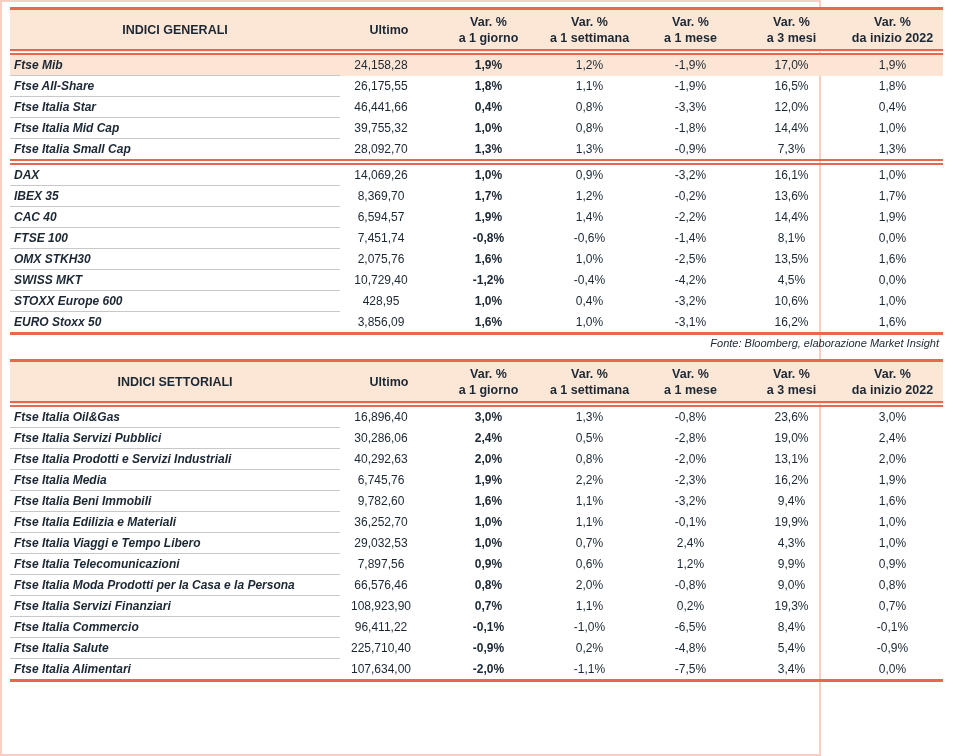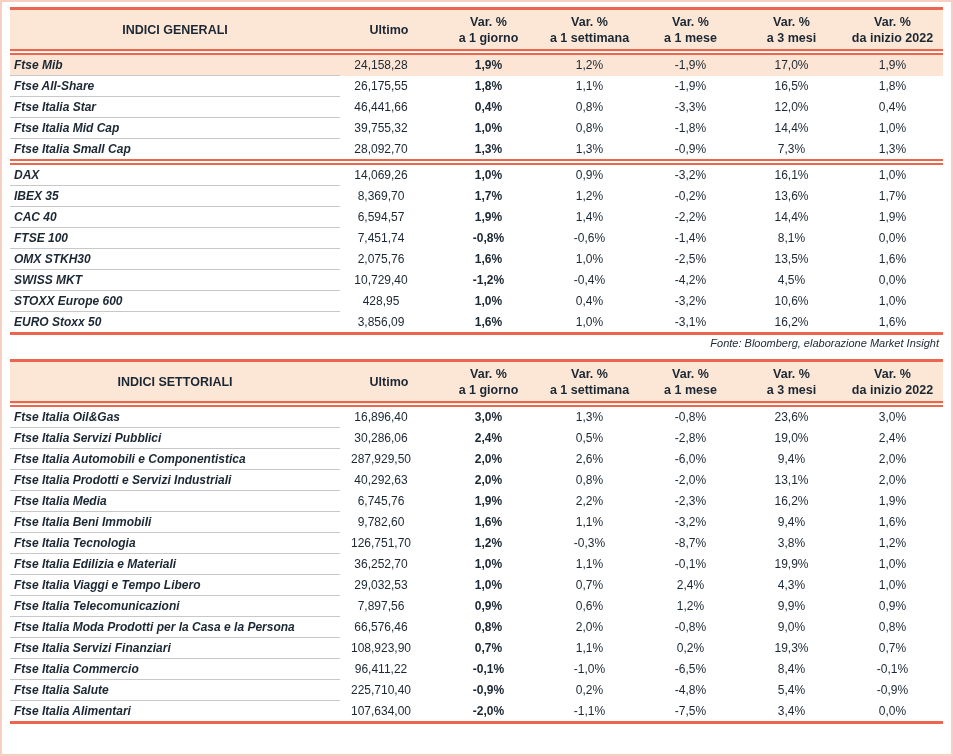--- a/index.html
+++ b/index.html
@@ -1,21 +1,21 @@
 <!DOCTYPE html>
 <html><head>
 <meta charset="utf-8">
 <style>
   html,body{margin:0;padding:0;}
   body{
     width:953px;height:756px;overflow:hidden;background:#ffffff;
     font-family:"Liberation Sans",sans-serif;color:#1b2733;
   }
   .frame{
-    box-sizing:border-box;width:953px;height:756px;
+    box-sizing:border-box;width:821px;height:756px;
     border:2px solid #f6cec2;background:#ffffff;
     padding:5px 8px 12px 8px;
   }
   table.idx{
     width:933px;table-layout:fixed;border-collapse:collapse;
     border-top:3px solid #ec654e;border-bottom:3px solid #ec654e;
   }
   col.c-name{width:330px;}
   col.c-ultimo{width:98px;}
   col.c-var{width:101px;}
@@ -260,29 +260,20 @@
         <tr>
           <td class="name">Ftse Italia Servizi Pubblici</td>
           <td class="num">30,286,06</td>
           <td class="pct first">2,4%</td>
           <td class="pct">0,5%</td>
           <td class="pct">-2,8%</td>
           <td class="pct">19,0%</td>
           <td class="pct">2,4%</td>
         </tr>
         <tr>
-          <td class="name">Ftse Italia Automobili e Componentistica</td>
-          <td class="num">287,929,50</td>
-          <td class="pct first">2,0%</td>
-          <td class="pct">2,6%</td>
-          <td class="pct">-6,0%</td>
-          <td class="pct">9,4%</td>
-          <td class="pct">2,0%</td>
-        </tr>
-        <tr>
           <td class="name">Ftse Italia Prodotti e Servizi Industriali</td>
           <td class="num">40,292,63</td>
           <td class="pct first">2,0%</td>
           <td class="pct">0,8%</td>
           <td class="pct">-2,0%</td>
           <td class="pct">13,1%</td>
           <td class="pct">2,0%</td>
         </tr>
         <tr>
           <td class="name">Ftse Italia Media</td>
@@ -294,29 +285,20 @@
           <td class="pct">1,9%</td>
         </tr>
         <tr>
           <td class="name">Ftse Italia Beni Immobili</td>
           <td class="num">9,782,60</td>
           <td class="pct first">1,6%</td>
           <td class="pct">1,1%</td>
           <td class="pct">-3,2%</td>
           <td class="pct">9,4%</td>
           <td class="pct">1,6%</td>
-        </tr>
-        <tr>
-          <td class="name">Ftse Italia Tecnologia</td>
-          <td class="num">126,751,70</td>
-          <td class="pct first">1,2%</td>
-          <td class="pct">-0,3%</td>
-          <td class="pct">-8,7%</td>
-          <td class="pct">3,8%</td>
-          <td class="pct">1,2%</td>
         </tr>
         <tr>
           <td class="name">Ftse Italia Edilizia e Materiali</td>
           <td class="num">36,252,70</td>
           <td class="pct first">1,0%</td>
           <td class="pct">1,1%</td>
           <td class="pct">-0,1%</td>
           <td class="pct">19,9%</td>
           <td class="pct">1,0%</td>
         </tr>

